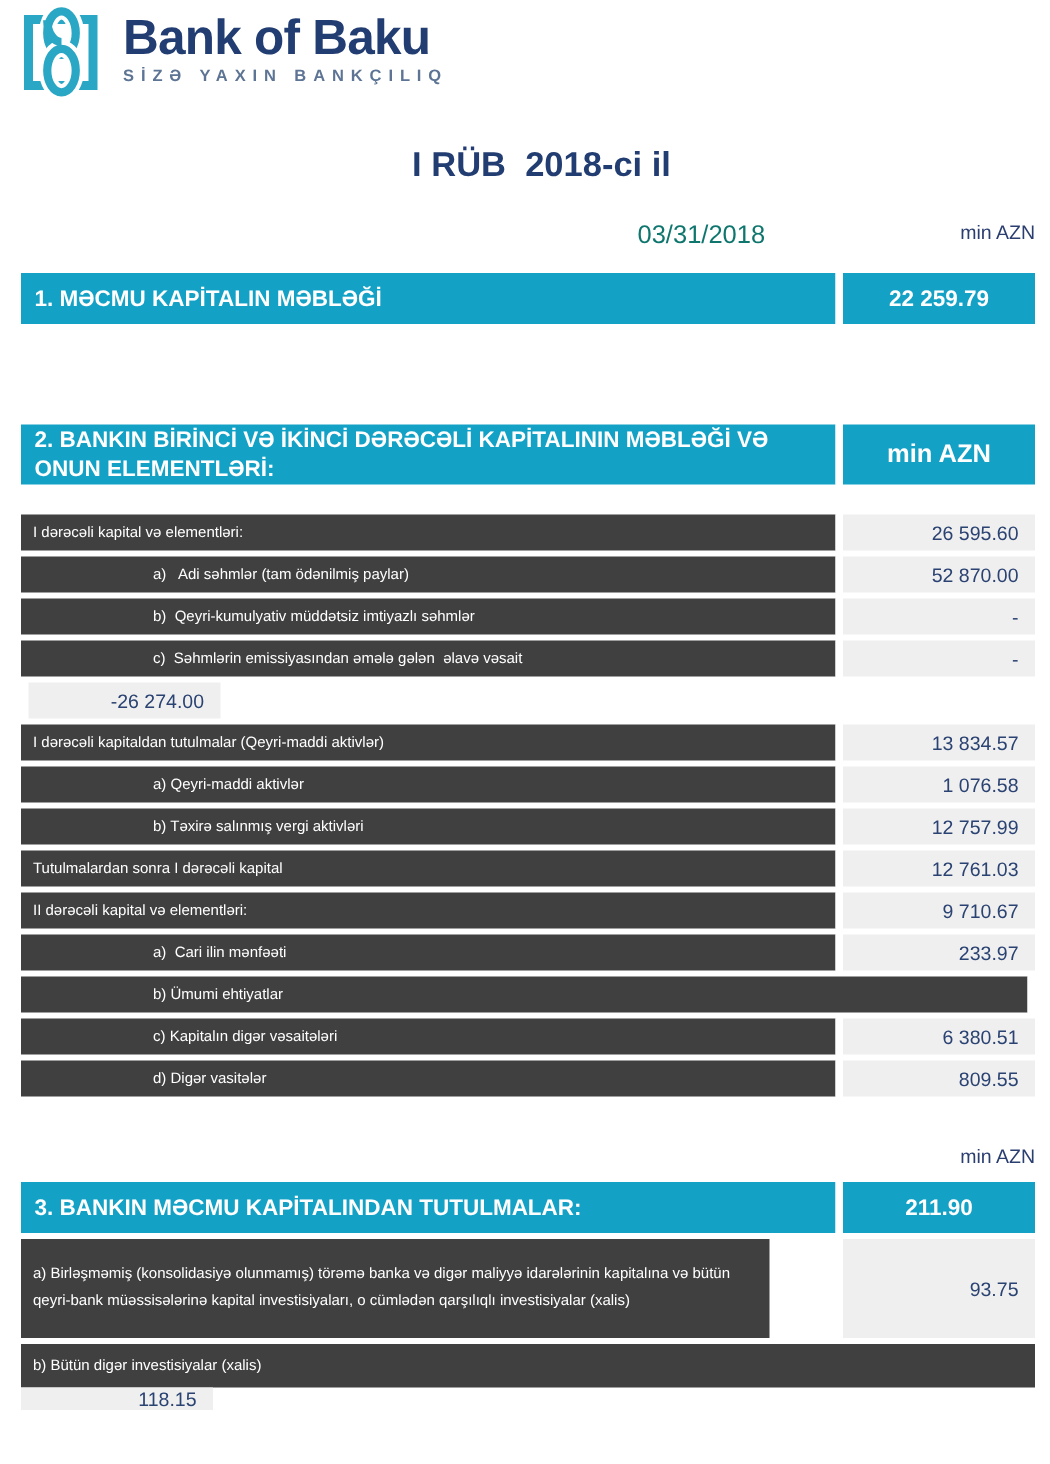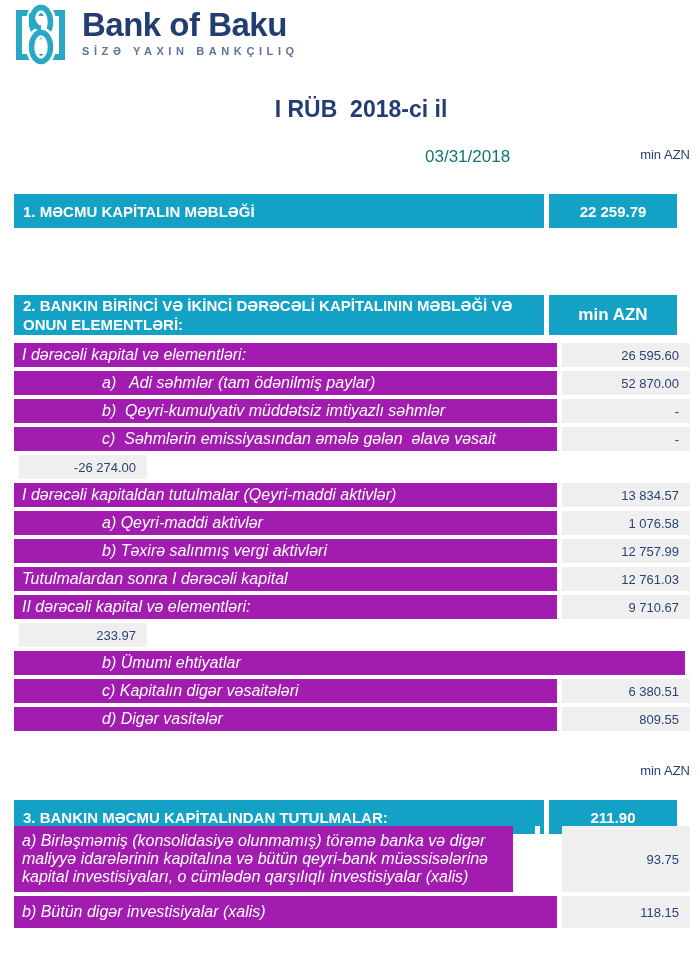--- a/index.html
+++ b/index.html
@@ -14,49 +14,49 @@
   .bank-name { font-size:33px; font-weight:bold; color:#223d72; letter-spacing:-0.5px; line-height:34px; }
   .bank-tagline { font-size:11px; color:#5d7494; letter-spacing:4.6px; margin-top:3px; font-weight:bold; }
 
   
   .report-title { position:absolute; top:96px; left:0; right:0; text-align:center;
                   font-size:23px; font-weight:bold; color:#223d72; white-space:pre;margin-left:22px; }
   .meta-date { position:absolute; top:147px; left:425px; font-size:17px; color:#0f766e; }
   .meta-unit-top { position:absolute; top:147px; right:10px; font-size:13px; color:#2b3e70; }
 
   
-  .bar { position:absolute; left:14px; right:23px; display:flex;margin-top:12px; }
+  .bar { position:absolute; left:14px; right:10px; display:flex; }
   .cell-gap { width:5px; flex:none; background:#fff; }
   .teal-label { flex:1; background:#14a1c6; color:#fff; font-weight:bold; font-size:15px;
                 display:flex; align-items:center; padding-left:9px; }
   .teal-value { width:128px; flex:none; background:#14a1c6; color:#fff; font-weight:bold;
                 font-size:15px; display:flex; align-items:center; justify-content:center; }
 
   .bar-s1 { top:182px; height:34px; }
 
   .bar-s2h { top:283px; height:40px; }
   .bar-s2h .teal-label { line-height:1.28; padding-right:20px; }
   .bar-s2h .teal-value { font-size:17px; }
 
   
   .rows { position:absolute; top:343px; left:14px; right:10px; }
   .trow { display:flex; height:24px; margin-bottom:4px; }
-  .trow-label { flex:1; background:#a21caf; color:#fff; font-size:16px;
-                display:flex; align-items:center; padding-left:8px; white-space:pre-wrap;font-style:italic; }
+  .trow-label { flex:1; background:#404040; color:#fff; font-size:10px;
+                display:flex; align-items:center; padding-left:8px; white-space:pre-wrap; }
   .trow-label.indent { padding-left:88px; }
   .trow-value { width:128px; flex:none; background:#efefef; color:#2b4372; font-size:13px;
                 display:flex; align-items:center; justify-content:flex-end; padding-right:11px; }
 
   
   .meta-unit-s3 { position:absolute; top:763px; right:10px; font-size:13px; color:#2b3e70; }
   .bar-s3 { top:788px; height:34px; }
   .s3rows { position:absolute; top:826px; left:14px; right:10px; }
   .s3row-a { display:flex; height:66px; margin-bottom:4px;gap:22px; }
   .s3row-a .trow-label { line-height:18px; padding:6px 14px 6px 8px; align-items:center; }
-  .s3row-b { display:flex; height:32px; }
+  .s3row-b { display:flex; height:44px;flex-direction:column; }
 </style>
 </head>
 <body>
 
 <div class="page">
 
   <div class="logo-wrap">
     <div class="logo-icon">
       <svg viewBox="0 0 56 64" width="56" height="64">
         <rect x="5" y="11" width="43" height="44" fill="none" stroke="#2aa7c4" stroke-width="6"></rect>
@@ -133,20 +133,21 @@
       <div class="trow-label">Tutulmalardan sonra I dərəcəli kapital</div>
       <div class="cell-gap"></div>
       <div class="trow-value">12 761.03</div>
     </div>
     <div class="trow">
       <div class="trow-label">II dərəcəli kapital və elementləri:</div>
       <div class="cell-gap"></div>
       <div class="trow-value">9 710.67</div>
     </div>
     <div class="trow">
+      <div class="trow-label indent">a)  Cari ilin mənfəəti</div>
       <div class="cell-gap"></div>
       <div class="trow-value">233.97</div>
     </div>
     <div class="trow">
       <div class="trow-label indent">b) Ümumi ehtiyatlar</div>
       <div class="cell-gap"></div>
     </div>
     <div class="trow">
       <div class="trow-label indent">c) Kapitalın digər vəsaitələri</div>
       <div class="cell-gap"></div>

